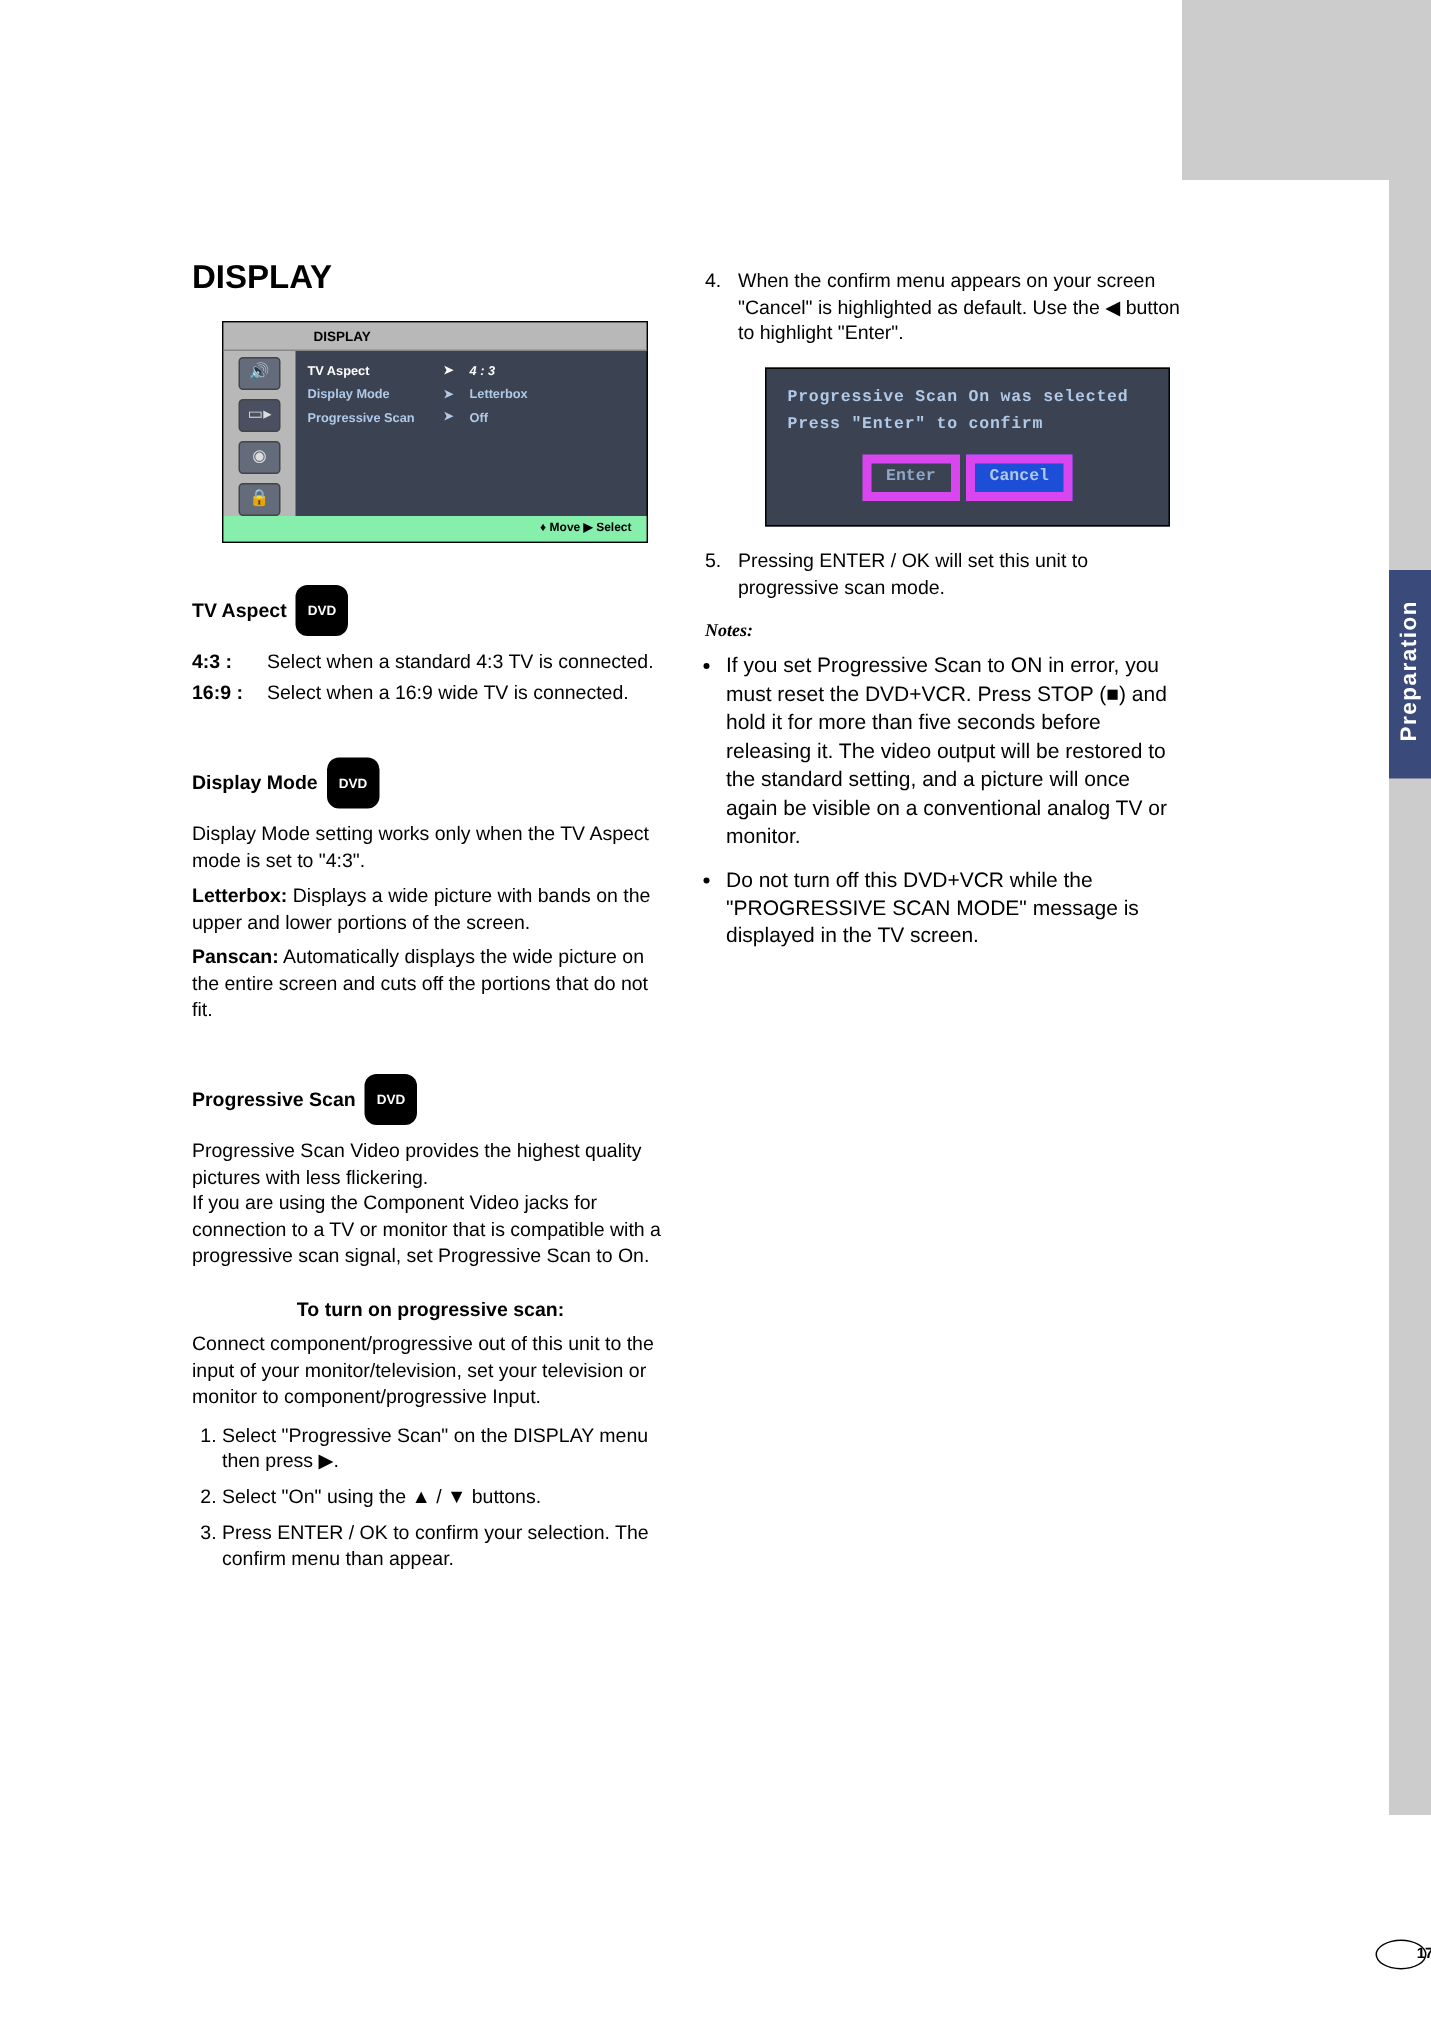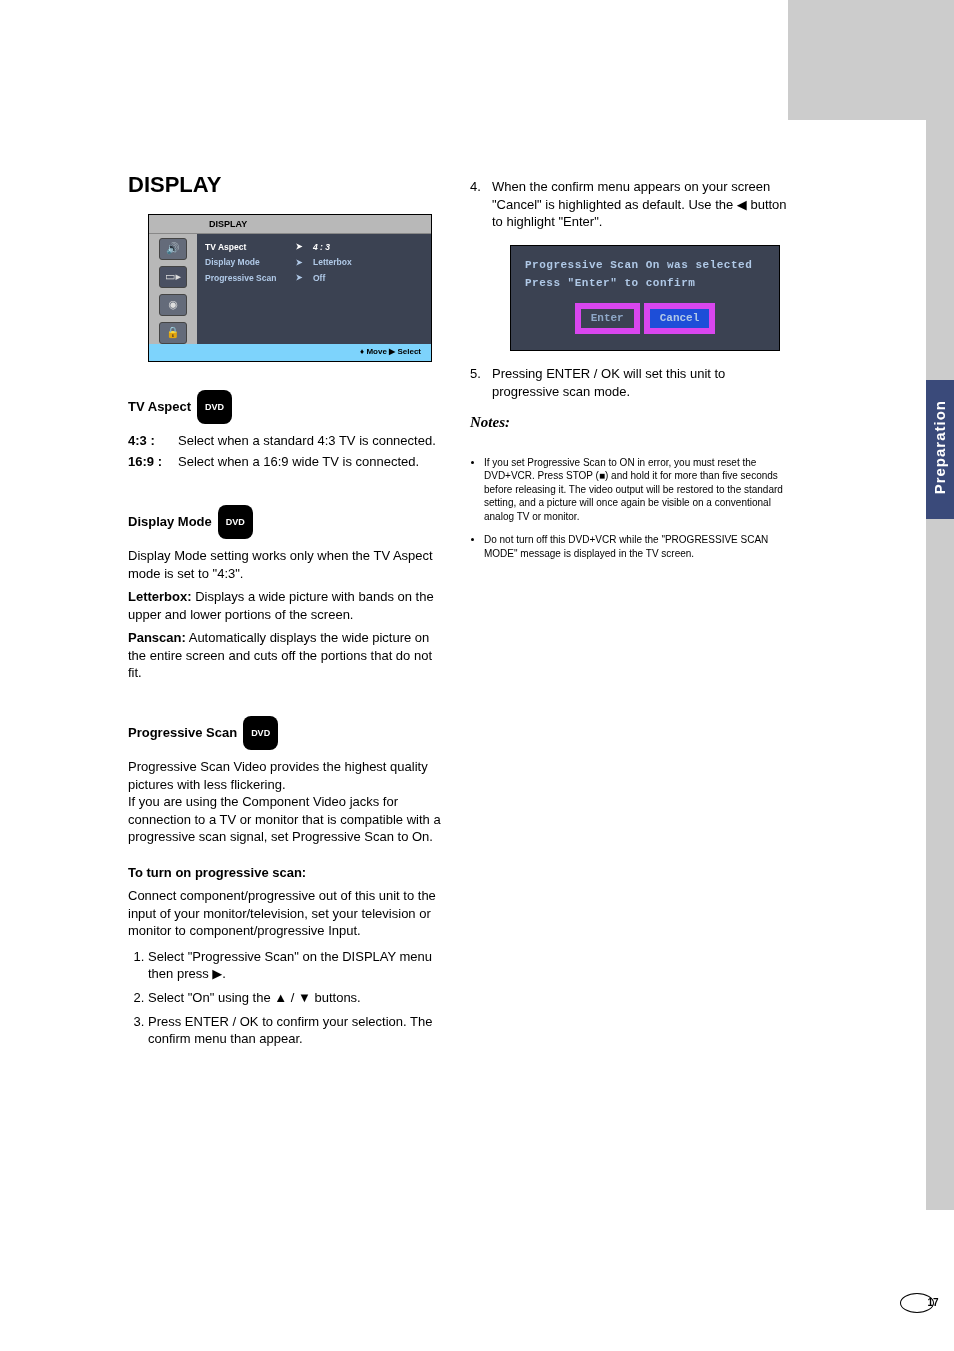--- a/index.html
+++ b/index.html
@@ -15,44 +15,44 @@
   .osd-sidebar { width:48px; background:#b8b8b8; display:flex; flex-direction:column; align-items:center; padding-top:4px; gap:6px;}
   .osd-sidebar .ic { width:28px; height:22px; background:#646b7a; border:1px solid #444; border-radius:3px; display:flex; align-items:center; justify-content:center; font-size:11px; color:#ddd;}
   .osd-sidebar .ic.active { background:#4a5062; }
   .osd-list { flex:1; padding:6px 8px; font-size:8.5px; color:#b0c9e7; font-weight:bold;}
   .osd-row { display:flex; gap:8px; padding:2px 0; align-items:center;}
   .osd-row span:first-child { width:80px; }
   .osd-row .arr { width:12px; text-align:center; font-size:8px;}
   .osd-row .val { color:#b0c9e7; }
   .osd-row.sel { color:#fff; }
   .osd-row.sel .val { color:#fff;font-style:italic; }
-  .osd-foot { background:#7dd3fc; color:#000; font-size:8px; font-weight:bold; text-align:right; padding:3px 10px; }
+  .osd-foot { background:#86efac; color:#000; font-size:8px; font-weight:bold; text-align:right; padding:3px 10px; }
   .sub-h { font-weight:bold; font-size:13px; margin-top:28px; margin-bottom:8px; display:flex; align-items:center; gap:6px;}
   .dvd-badge { background:#000; color:#fff; font-size:9px; font-weight:bold; border-radius:8px; padding:11px 8px; display:inline-block;}
   .kv { display:flex; margin:4px 0; font-size:13px; }
   .kv b { width:50px; font-weight:bold; }
   p { margin:6px 0; font-size:13px; }
-  .notes-h { font-family: "Times New Roman", serif; font-style:italic; font-weight:bold; font-size:15px; margin-top:12px; }
-  ul.notes { list-style:disc; padding-left:14px; margin-top:23px; font-size:10px; }
+  .notes-h { font-family: "Times New Roman", serif; font-style:italic; font-weight:bold; font-size:12px; margin-top:12px; }
+  ul.notes { list-style:disc; padding-left:14px; margin-top:6px; font-size:14px; }
   ul.notes li { margin-bottom:10px; }
   ol { padding-left:20px; margin:8px 0; }
   ol li { margin:6px 0; font-size:13px; }
   ol.right { list-style:none; padding:0; }
   ol.right li { display:flex; gap:6px; }
   ol.right li .num { min-width:16px; }
   .confirm-box { width:270px; margin:14px auto 14px 40px; background:#3b4252; border:1px solid #000; padding:12px 14px 16px 14px; }
   .confirm-box .line { color:#b0c9e7; font-weight:bold; font-size:11px; letter-spacing:0.5px; margin-bottom:4px; font-family:"Courier New",monospace;}
   .confirm-btns { text-align:center; margin-top:12px;}
   .confirm-btns span { display:inline-block; border:6px solid #d946ef; padding:2px 10px; font-family:"Courier New",monospace; font-size:11px; font-weight:bold; margin:0 2px;}
   .confirm-btns .enter { color:#8fa8c8; }
   .confirm-btns .cancel { color:#b0c9e7; background:#1d4ed8;}
   .side-tab { position:absolute; right:0; top:380px; width:28px; background:#3a4a7a; color:#fff; text-align:center; padding:20px 0; }
   .side-tab span { writing-mode:vertical-rl; transform:rotate(180deg); font-weight:bold; font-size:15px; letter-spacing:1px;}
   .side-tab-bg { position:absolute; right:0; top:90px; width:28px; height:1120px; background:#ccc; }
-  .page-num { position:absolute; right:20px; bottom:38px; width:20px; height:20px; border:1.5px solid #000; border-radius:50%; display:flex; align-items:center; justify-content:center; font-size:10px; font-weight:bold;padding-left:32px;}
+  .page-num { position:absolute; right:3px; bottom:38px; width:20px; height:20px; border:1.5px solid #000; border-radius:50%; display:flex; align-items:center; justify-content:center; font-size:10px; font-weight:bold;padding-left:32px;}
   .gray-block { position:absolute; right:0; top:0; width:166px; height:120px; background:#ccc; }
 </style>
 </head>
 <body>
 
 <div class="gray-block"></div>
 <div class="side-tab-bg"></div>
 <div class="side-tab"><span>Preparation</span></div>
 <div class="page-num">17</div>
 
@@ -111,21 +111,21 @@
     <p>Display Mode setting works only when the TV Aspect mode is set to "4:3".</p>
     <p><b>Letterbox:</b><span> Displays a wide picture with bands on the upper and lower portions of the screen.</span></p>
     <p><b>Panscan:</b><span> Automatically displays the wide picture on the entire screen and cuts off the portions that do not fit.</span></p>
 
     <div class="sub-h" style="margin-top:34px;">
       <span>Progressive Scan</span>
       <span class="dvd-badge">DVD</span>
     </div>
     <p style="white-space:pre-line;">Progressive Scan Video provides the highest quality pictures with less flickering.
 If you are using the Component Video jacks for connection to a TV or monitor that is compatible with a progressive scan signal, set Progressive Scan to On.</p>
-    <p style="font-weight:bold; margin-top:18px;">To turn on progressive scan:</p>
+    <p style="font-weight:bold; margin-top:18px;text-align:center;">To turn on progressive scan:</p>
     <p>Connect component/progressive out of this unit to the input of your monitor/television, set your television or monitor to component/progressive Input.</p>
     <ol>
       <li>Select "Progressive Scan" on the DISPLAY menu then press ▶.</li>
       <li>Select "On" using the ▲ / ▼ buttons.</li>
       <li>Press ENTER / OK to confirm your selection. The confirm menu than appear.</li>
     </ol>
   </div>
 
   <div class="col col-right">
     <ol class="right">

